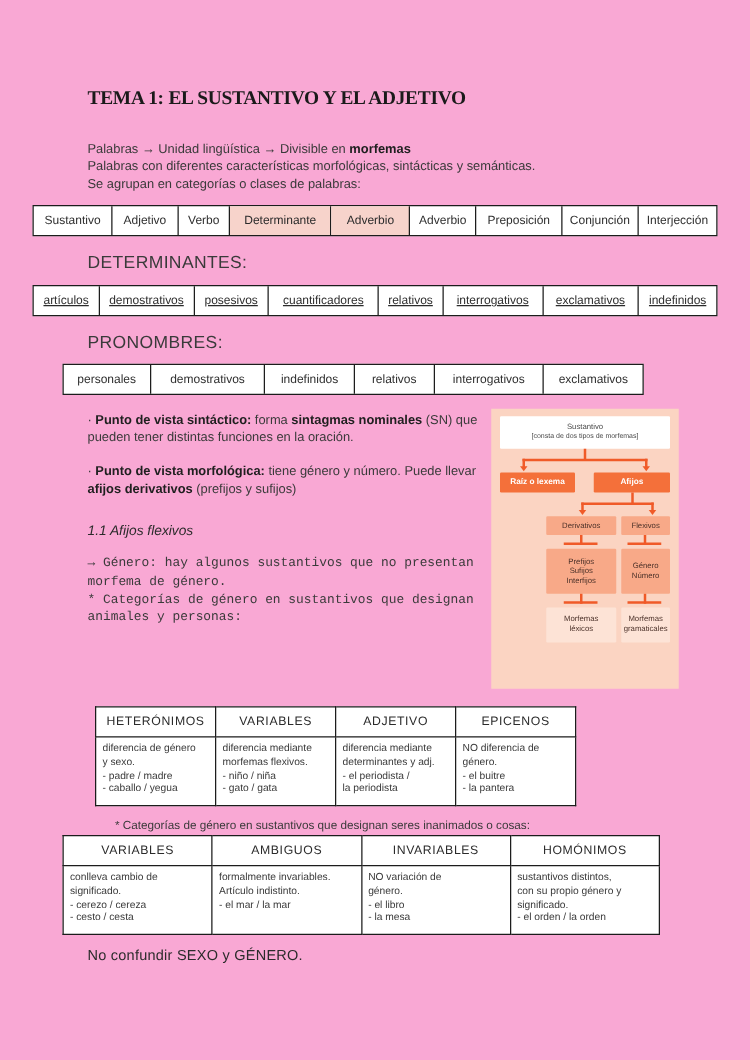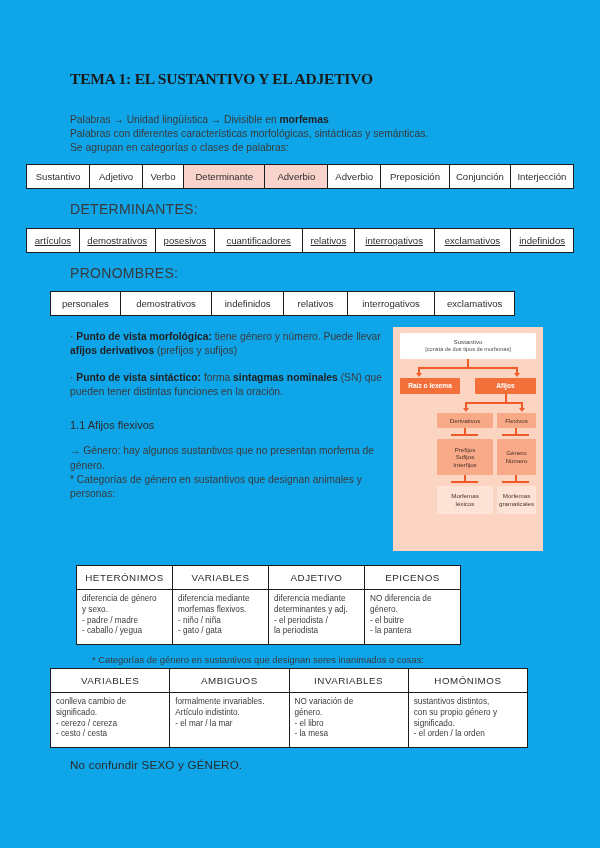--- a/index.html
+++ b/index.html
@@ -13,21 +13,21 @@
     position: relative;
     font-family: "Liberation Sans", sans-serif;
     color: #2b2b2b;
     overflow: hidden;
   }
 
   .page {
     position: absolute;
     left: 0; top: 0;
     width: 600px; height: 848px;
-    background: #0ea5e9;
+    background: #f9a8d4;
   }
 
   
   .title {
     position: absolute;
     left: 70px; top: 70px;
     font-family: "Liberation Serif", serif;
     font-weight: bold;
     font-size: 15.5px;
     letter-spacing: -0.2px;
@@ -102,22 +102,23 @@
     color: #2b2b2b;
     margin-bottom: 12px;
   }
   .bodycol .heading .num { font-weight: bold; }
   .bodycol .bullet { margin-bottom: 12px; }
   .bodycol .subheading {
     font-size: 11px;
     color: #2b2b2b;
     margin-top: 19px;
     margin-bottom: 12px;
-  }
-  .bodycol .note { margin-bottom: 0; }
+    font-style: italic;
+  }
+  .bodycol .note { margin-bottom: 0; font-family: Liberation Mono, monospace; }
 
   
   .diagram {
     position: absolute;
     left: 393px; top: 327px;
     width: 150px; height: 224px;
     background: #fbd4c2;
     box-sizing: border-box;
     padding: 6px 7px;
   }
@@ -244,23 +245,23 @@
       <div class="cell" style="width: 70px;">personales</div>
       <div class="cell" style="width: 92px;">demostrativos</div>
       <div class="cell" style="width: 72px;">indefinidos</div>
       <div class="cell" style="width: 64px;">relativos</div>
       <div class="cell" style="width: 88px;">interrogativos</div>
       <div class="cell" style="width: 79px;">exclamativos</div>
     </div>
 
   <div class="bodycol">
 
+    <div class="bullet"><span>· </span><span class="b">Punto de vista sintáctico:</span><span> forma </span><span class="b">sintagmas nominales</span><span> (SN) que pueden tener distintas funciones en la oración.</span></div>
+
     <div class="bullet"><span>· </span><span class="b">Punto de vista morfológica:</span><span> tiene género y número. Puede llevar </span><span class="b">afijos derivativos</span><span> (prefijos y sufijos)</span></div>
-
-    <div class="bullet"><span>· </span><span class="b">Punto de vista sintáctico:</span><span> forma </span><span class="b">sintagmas nominales</span><span> (SN) que pueden tener distintas funciones en la oración.</span></div>
 
 
     <div class="subheading">1.1 Afijos flexivos</div>
 
     <div class="note">→ Género: hay algunos sustantivos que no presentan morfema de género.</div>
     <div class="note">* Categorías de género en sustantivos que designan animales y personas:</div>
   </div>
 
   <div class="diagram">
 

